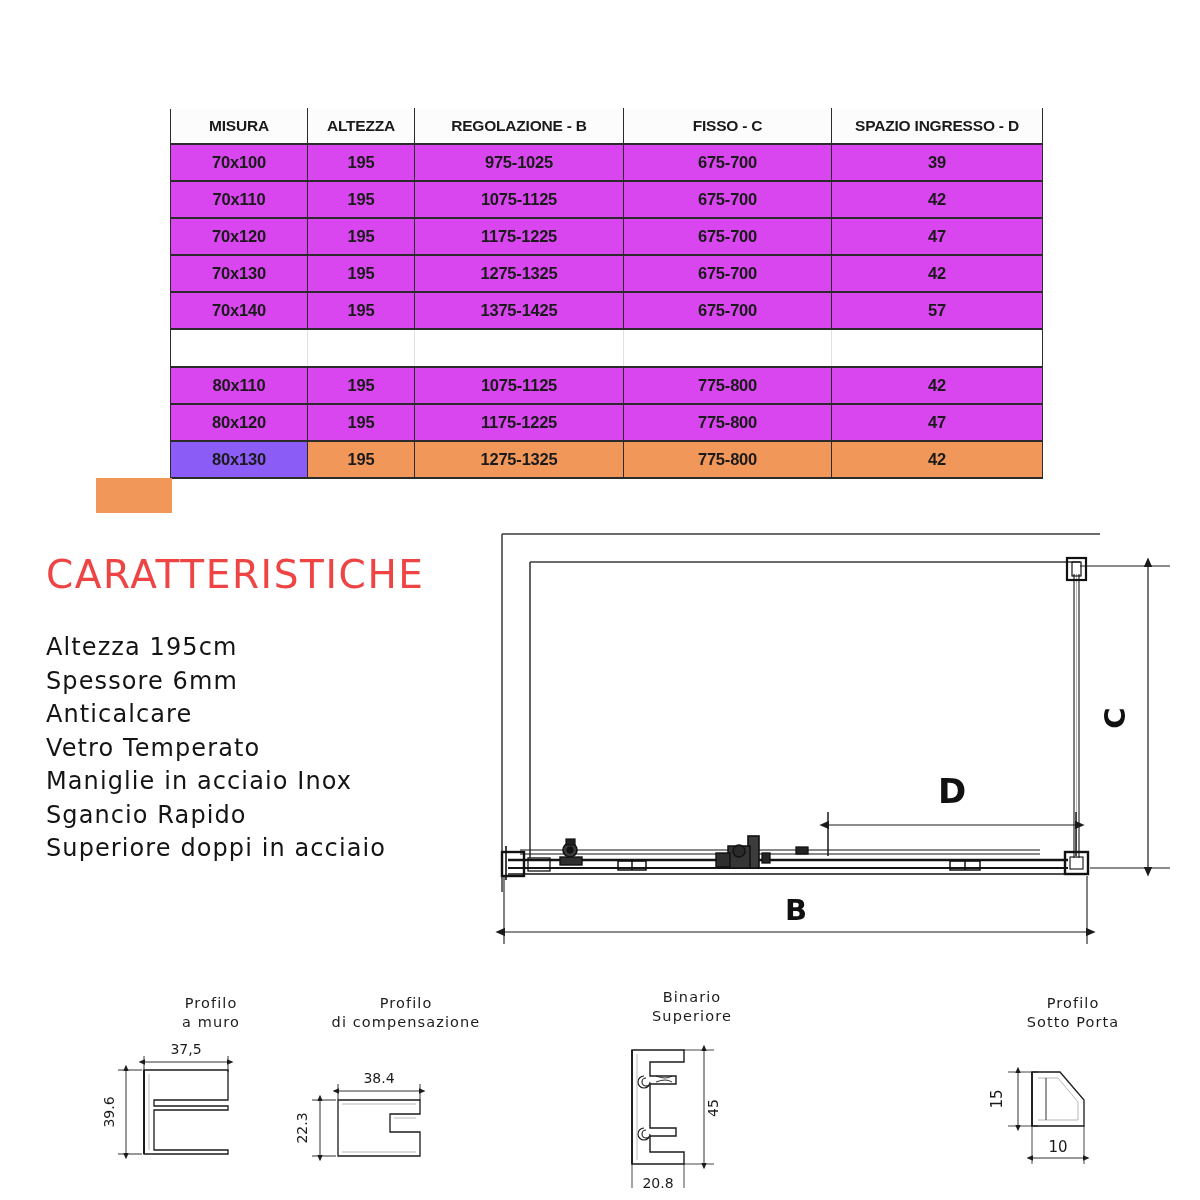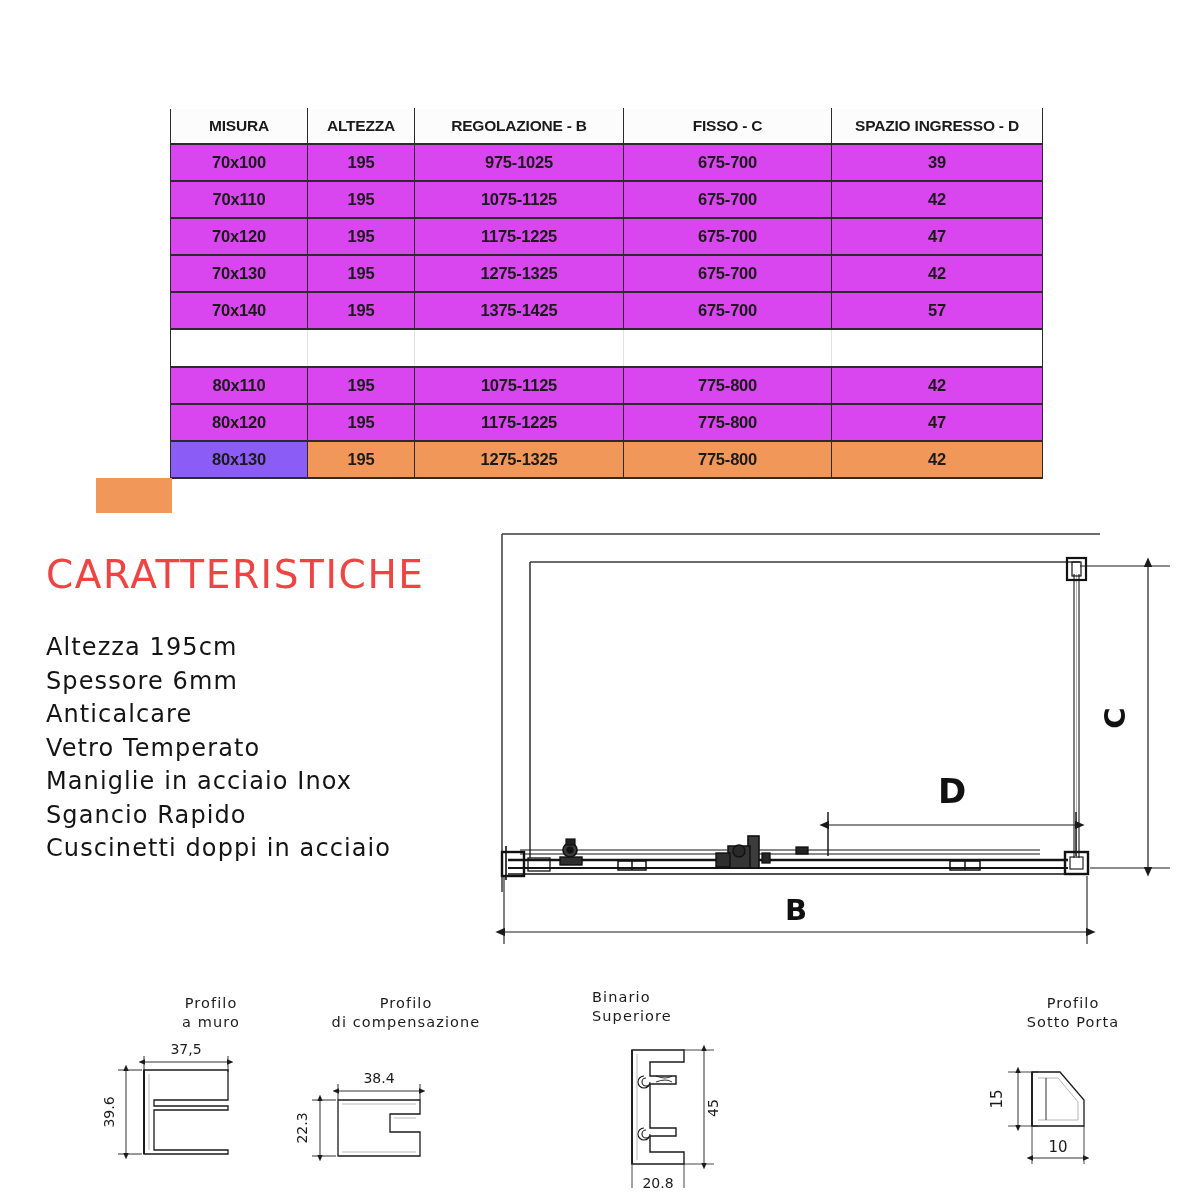--- a/index.html
+++ b/index.html
@@ -132,21 +132,21 @@
     letter-spacing: 1.1px;
     white-space: nowrap;
   }
   .profile .pdraw { margin-top: 6px; }
   #prof-muro  { left: 96px;  top: 994px; width: 230px; }
   #prof-comp  { left: 286px; top: 994px; width: 240px; }
   #prof-bin   { left: 592px; top: 988px; width: 200px; }
   #prof-sotto { left: 968px; top: 994px; width: 210px; }
   #prof-muro .ptitle  { text-align: center; }
   #prof-comp .ptitle  { text-align: center; }
-  #prof-bin .ptitle   { text-align: left; }
+  #prof-bin .ptitle   { text-align: center; }
   #prof-sotto .ptitle { text-align: center; }
 </style>
 </head>
 <body>
 
 <div id="page">
 
   <div id="spec-table-wrap">
     <div id="hl-bar" style="background: rgb(242, 151, 90); top: 370px;"></div>
     <table class="spec">
@@ -238,21 +238,21 @@
 
   <div id="features">
     <h1>CARATTERISTICHE</h1>
     <ul>
       <li>Altezza 195cm</li>
       <li>Spessore 6mm</li>
       <li>Anticalcare</li>
       <li>Vetro Temperato</li>
       <li>Maniglie in acciaio Inox</li>
       <li>Sgancio Rapido</li>
-      <li>Cuscinetti doppi in acciaio</li>
+      <li>Superiore doppi in acciaio</li>
     </ul>
   </div>
 
   <div id="plan">
     <svg width="720" height="440" viewBox="0 0 720 440" xmlns="http://www.w3.org/2000/svg">
       <defs>
         <marker id="arrL" markerWidth="9" markerHeight="7" refX="8" refY="3.5" orient="auto">
           <path d="M8,0 L0,3.5 L8,7 z" fill="#1b1b1b"></path>
         </marker>
         <marker id="arrR" markerWidth="9" markerHeight="7" refX="1" refY="3.5" orient="auto">

